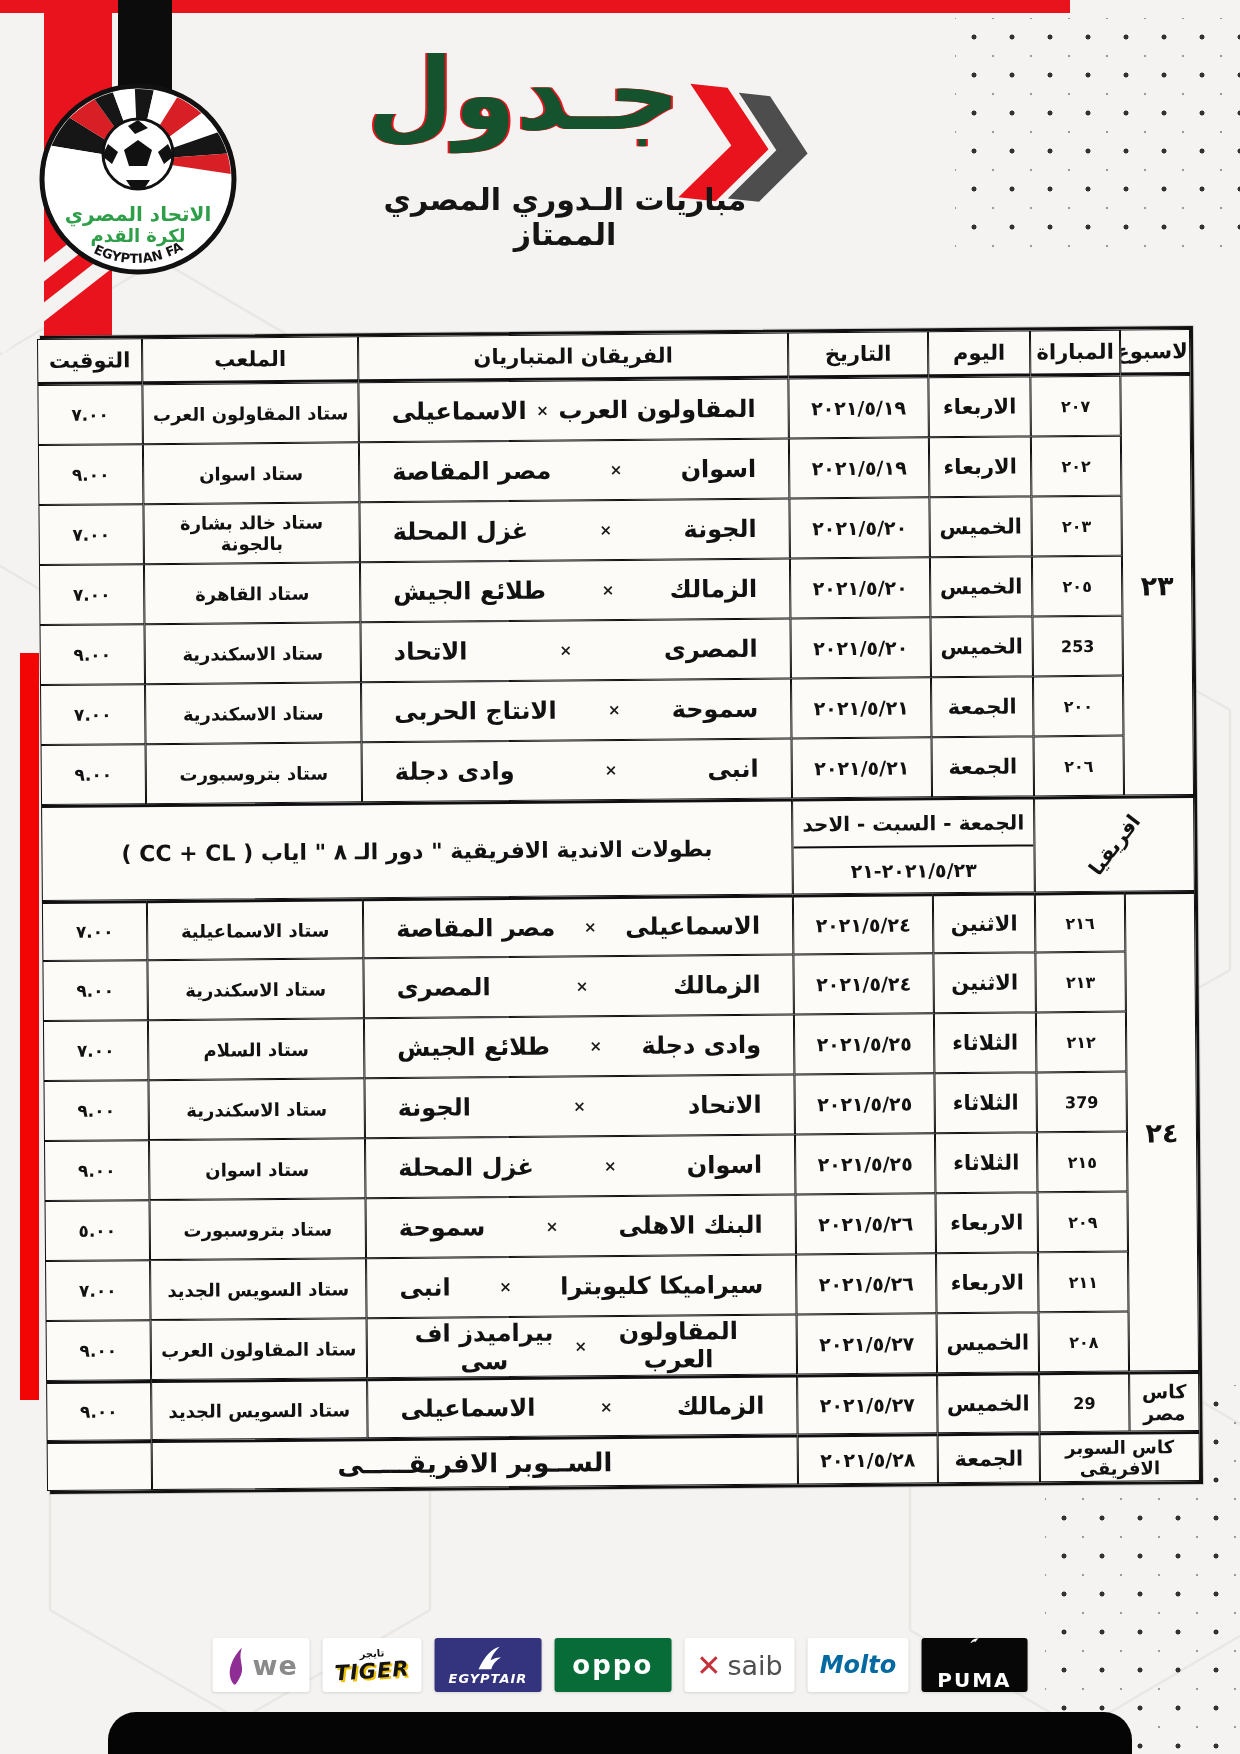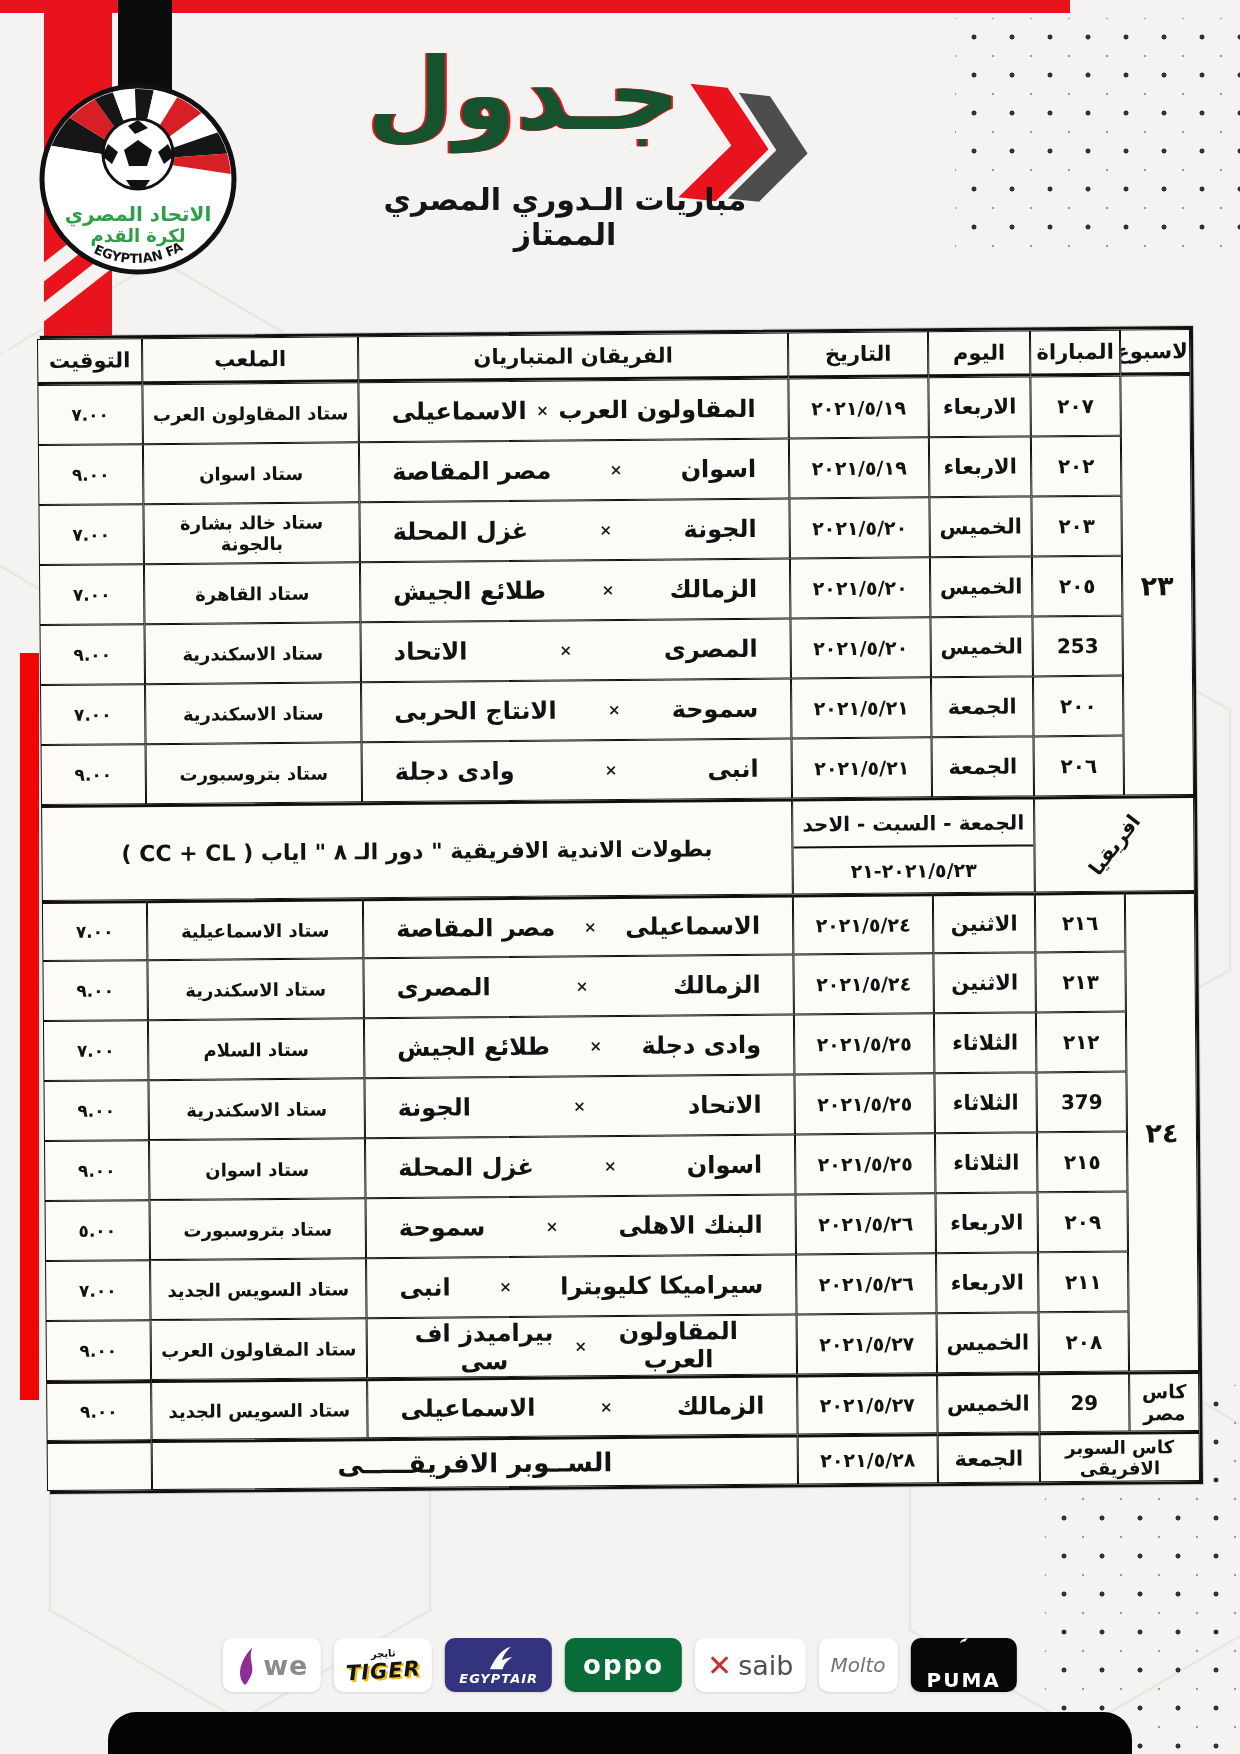--- a/index.html
+++ b/index.html
@@ -52,21 +52,21 @@
     border:3px solid #101010; background:#fdfcfa;
     transform:rotate(-0.5deg); transform-origin:center;
     box-shadow:0 0 0 1px rgba(0,0,0,.15);
   }
   .c { display:flex; align-items:center; justify-content:center;
     border:1px solid #101010; background:#fcfbf8; font-weight:bold; color:#121212;
     overflow:hidden; text-align:center; }
   .thead { font-size:21px; border-bottom-width:3px; background:#fbfaf7; }
   .ht { border-top-width:3px; }
   .week-cell { font-size:27px; }
-  .match-cell { font-size:20px; }
+  .match-cell { font-size:16px; }
   .day-cell { font-size:21px; }
   .date-cell { font-size:19px; }
   .date-cell span, .time-cell span { direction:ltr; unicode-bidi:embed; }
   .teams-cell { font-size:24px; justify-content:space-between; padding:0 32px; }
   .teams-cell .vs { font-size:15px; color:#1b1b1b; padding:0 6px; }
   .stadium-cell { font-size:18px; padding:0 4px; }
   .time-cell { font-size:17px; }
   .sp-week23 { grid-column:1; grid-row:2 / span 7; }
   .sp-africa-label { grid-column:1 / span 2; grid-row:9; }
   .sp-africa-dates { grid-column:3 / span 2; grid-row:9; flex-direction:column; padding:0; }
@@ -79,34 +79,34 @@
   .sp-super-time { grid-column:7; grid-row:19; }
   .africa-rot { transform:rotate(-52deg); font-size:20px; }
   .adates-top, .adates-bottom { flex:1; width:100%; display:flex; align-items:center; justify-content:center; font-size:20px; }
   .adates-top { border-bottom:2px solid #101010; }
   .adates-bottom { font-size:19px; }
   .adates-bottom span { direction:ltr; unicode-bidi:embed; }
   .cup-week { font-size:19px; }
   
   #sponsors { position:absolute; top:1638px; right:50%; transform:translateX(50%);
     display:flex; flex-direction:row-reverse; gap:13px; z-index:5; align-items:center; }
-  .chip { height:54px; border-radius:10px; background:#fff; display:flex; align-items:center;
+  .chip { height:54px; border-radius:3px; background:#fff; display:flex; align-items:center;
     justify-content:center; padding:0 12px; box-shadow:0 1px 3px rgba(0,0,0,.12); gap:6px; direction:ltr; }
   #chip-we .brand { color:#8a8a8a; font-size:27px; font-weight:bold; letter-spacing:1px; }
   #chip-tiger { flex-direction:column; gap:0; }
   #chip-tiger .brand-ar { font-size:10px; font-weight:900; color:#111; transform:rotate(-4deg); }
   #chip-tiger .brand { font-style:italic; font-weight:900; font-size:21px; color:#141414;
     text-shadow:2px 2px 0 #f0c000; transform:rotate(-4deg); letter-spacing:1px; }
   #chip-egyptair { background:#34347e; flex-direction:column; gap:0; padding:0 14px; }
   #chip-egyptair .brand { color:#fff; font-size:13px; font-weight:bold; font-style:italic; letter-spacing:1px;text-align:center; }
   #chip-oppo { background:#076c37; padding:16px 18px; }
   #chip-oppo .brand { color:#fff; font-size:26px; font-weight:900; letter-spacing:2px; }
   #chip-saib .knot { color:#c4313a; font-size:30px; font-weight:900; }
   #chip-saib .brand { color:#4f4f4f; font-size:27px; }
-  #chip-molto .brand { color:#737373; font-size:20px; font-weight:400; font-style:italic; }
+  #chip-molto .brand { color:#0369a1; font-size:24px; font-weight:700; font-style:italic; }
   #chip-puma { background:#070707; padding:0 16px; flex-direction:column; gap:0; }
   #chip-puma .brand { color:#fff; font-size:20px; font-weight:900; letter-spacing:2px;margin-top:25px; }
   
   #footer-bar { position:absolute; top:1712px; right:108px; width:1024px; height:42px;
     background:#050505; border-radius:28px 28px 0 0; z-index:5; }
 </style>
 </head>
 <body>
 
 <div id="page">

